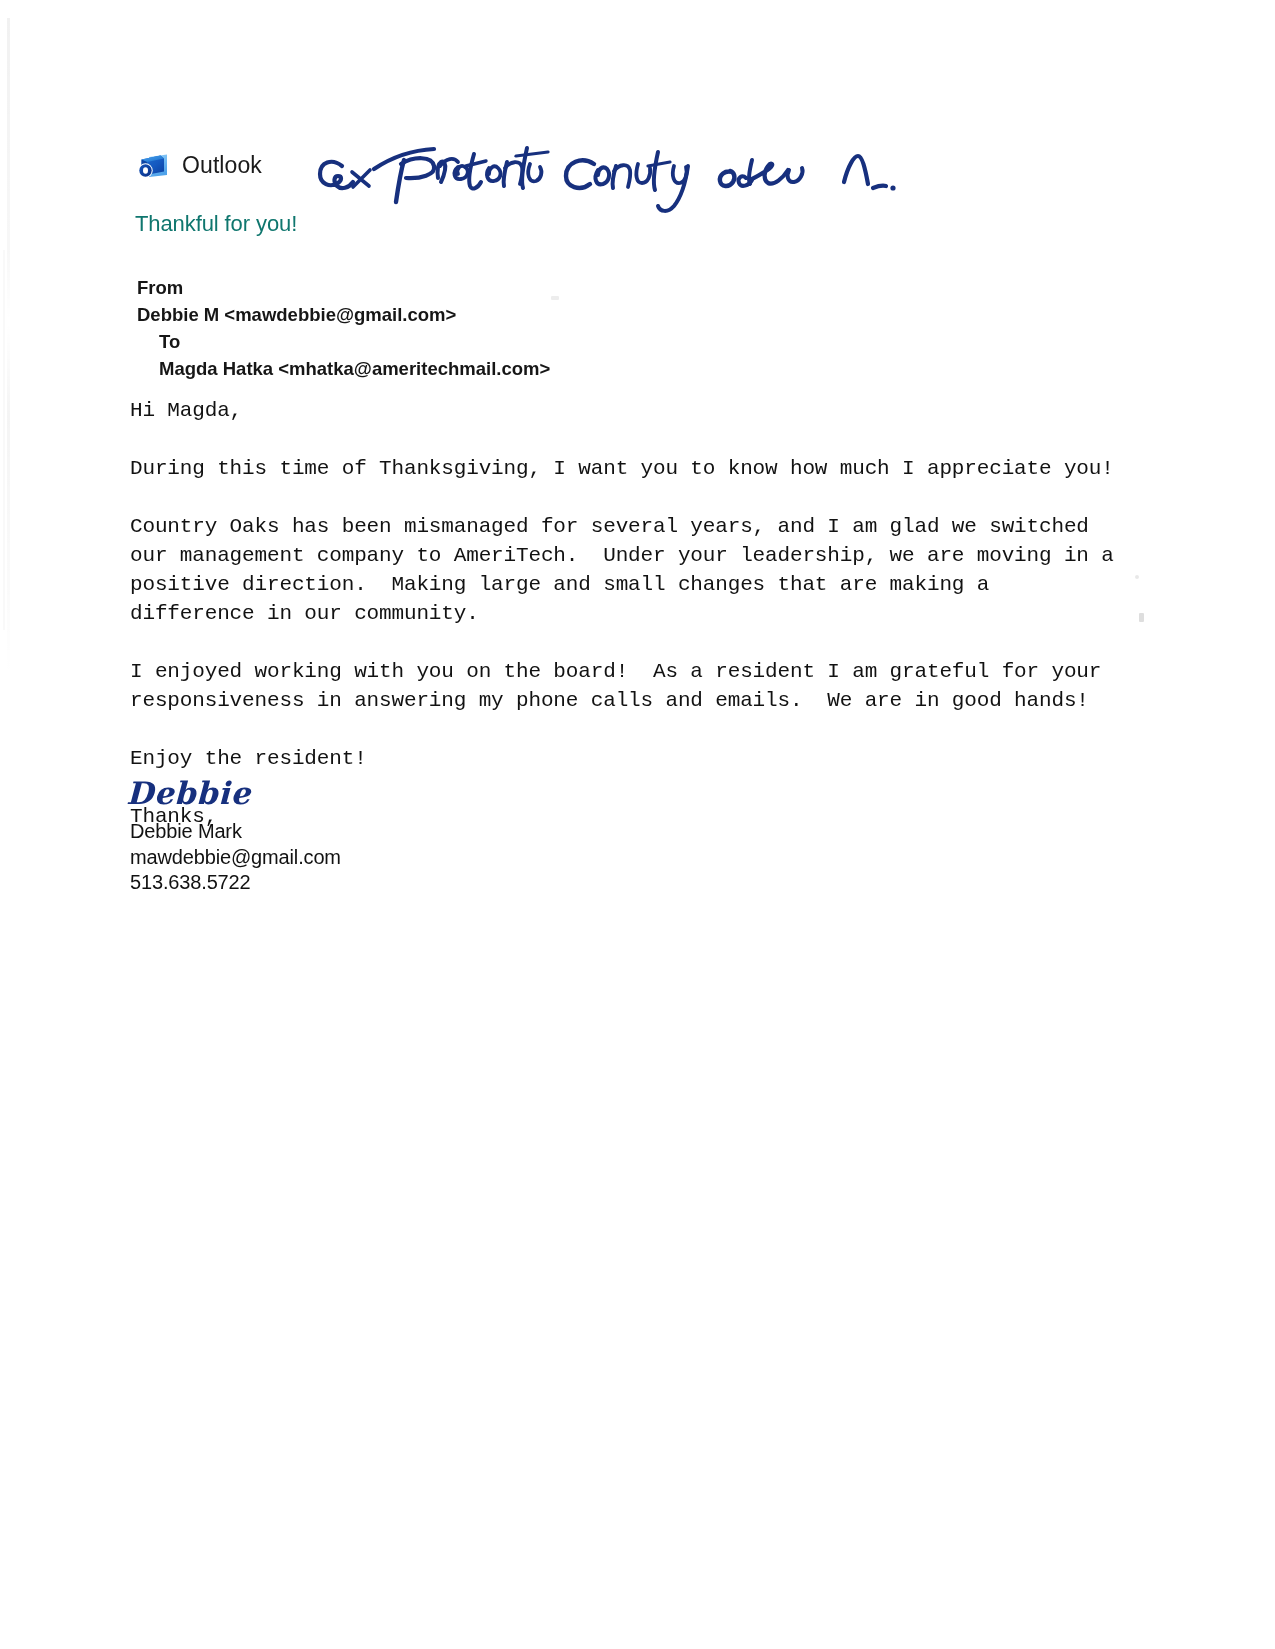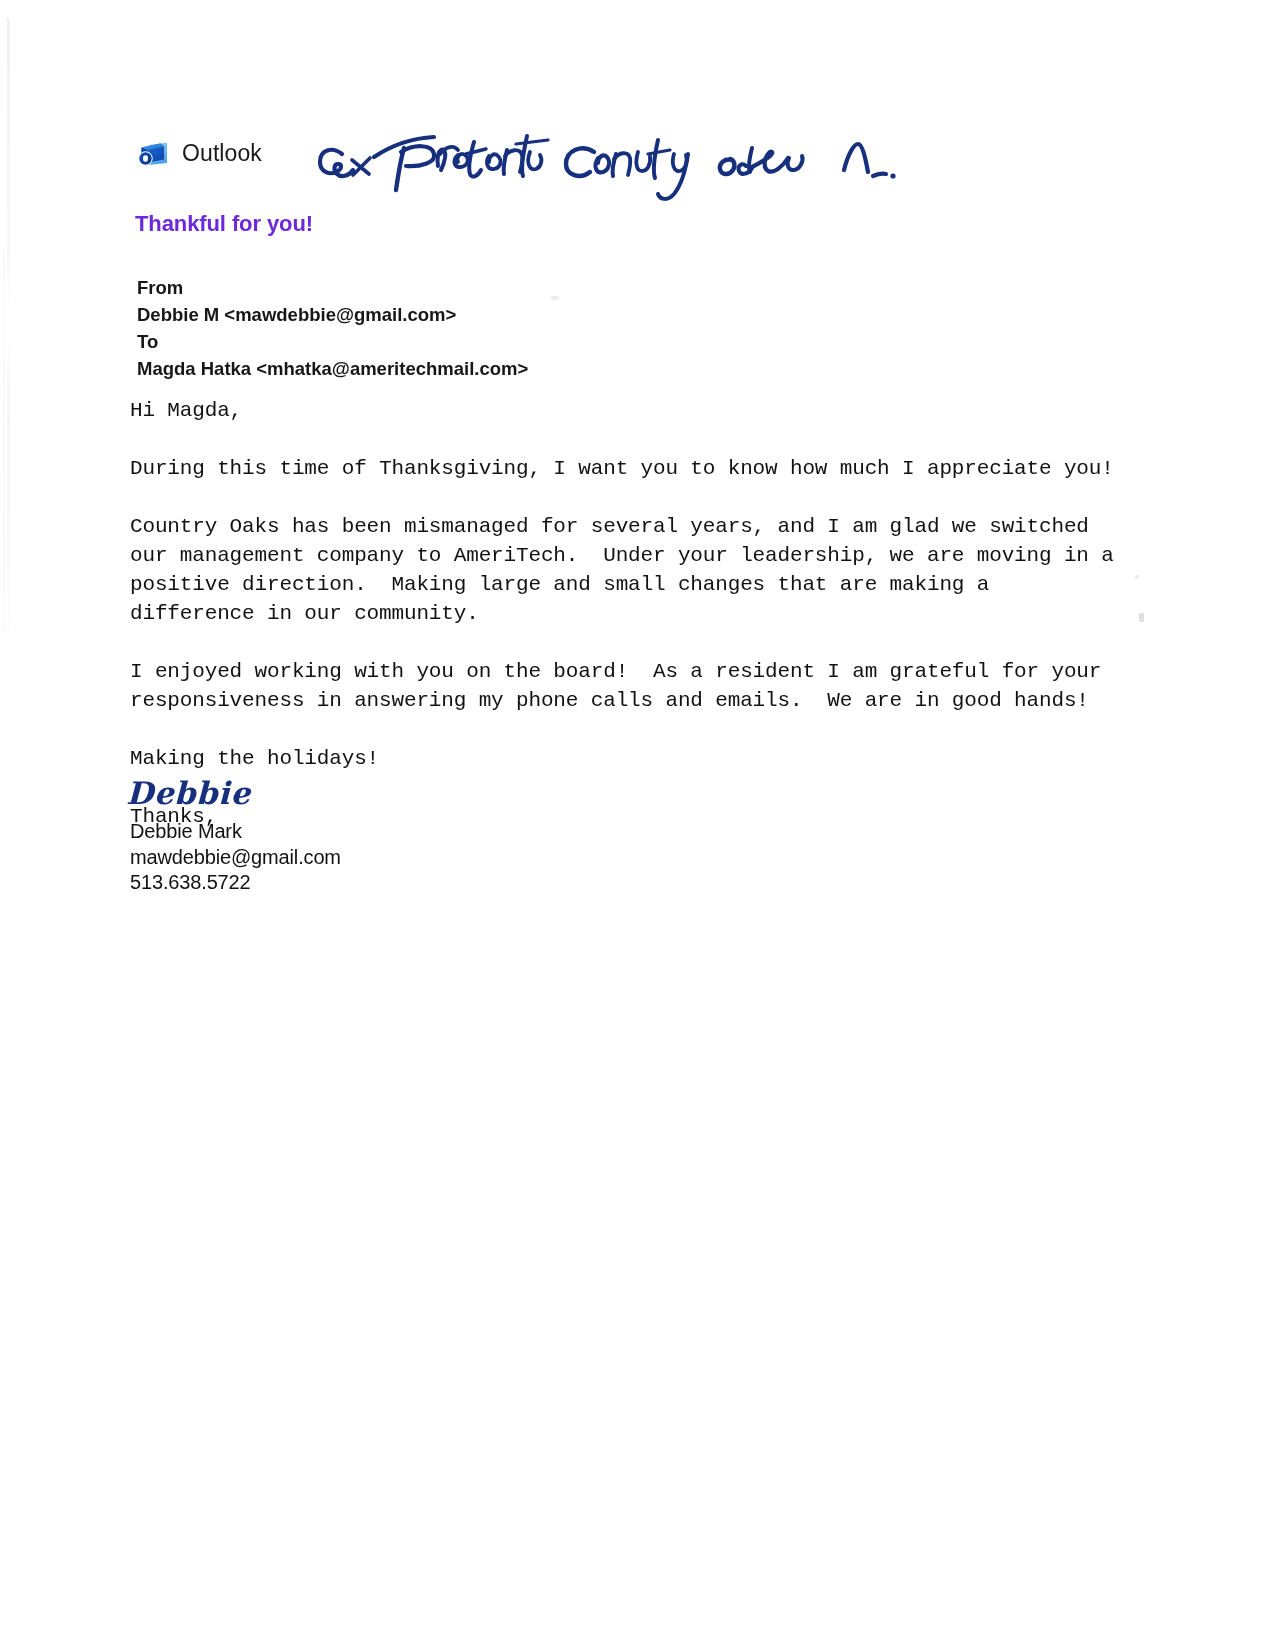--- a/index.html
+++ b/index.html
@@ -57,21 +57,21 @@
     pointer-events: none;
   }
   .speck-a { left: 1139px; top: 613px;  width: 5px;  height: 9px; background: rgba(0,0,0,0.13); border-radius: 1px; }
   .speck-b { left: 551px;  top: 296px;  width: 8px;  height: 4px; background: rgba(0,0,0,0.07); border-radius: 1px; }
   .speck-c { left: 1135px; top: 575px;  width: 4px;  height: 4px; background: rgba(0,0,0,0.09); }
 
   
   .header-row {
     position: absolute;
     left: 136px;
-    top: 132px;
+    top: 144px;
     width: 1000px;
     height: 60px;
   }
   .brand {
     position: absolute;
     left: 0;
     top: 6px;
     display: flex;
     align-items: center;
     gap: 12px;
@@ -97,22 +97,22 @@
     height: 90px;
   }
   .handwriting svg { display: block; overflow: visible; }
 
   
   .subject {
     position: absolute;
     left: 135px;
     top: 211px;
     font-size: 22px;
-    font-weight: 700;
-    color: #6d28d9;
+    font-weight: 400;
+    color: #0f766e;
     letter-spacing: -0.1px;
   }
 
   
   .meta {
     position: absolute;
     left: 137px;
     top: 274px;
     font-size: 18.5px;
     color: #161616;
@@ -123,21 +123,21 @@
     align-items: baseline;
     white-space: nowrap;
     flex-direction: column;
   }
   .meta-key {
     font-weight: 700;
     width: 52px;
     flex: 0 0 auto;
   }
   .meta-val { font-weight: 700; }
-  .meta-row.to .meta-val { padding-left: 0px; }
+  .meta-row.to .meta-val { padding-left: 0px; margin-left: 22px; }
 
   
   .body-copy {
     position: absolute;
     left: 130px;
     top: 396px;
     width: 985px;
     font-size: 21px;
     line-height: 29px;
     color: #121212;
@@ -279,21 +279,21 @@
       <span class="meta-key">To</span>
       <span class="meta-val">Magda Hatka &lt;mhatka@ameritechmail.com&gt;</span>
     </div>
   </div>
 
   <div class="body-copy">
     <p>Hi Magda,</p>
     <p>During this time of Thanksgiving, I want you to know how much I appreciate you!</p>
     <p>Country Oaks has been mismanaged for several years, and I am glad we switched our management company to AmeriTech.  Under your leadership, we are moving in a positive direction.  Making large and small changes that are making a difference in our community.</p>
     <p>I enjoyed working with you on the board!  As a resident I am grateful for your responsiveness in answering my phone calls and emails.  We are in good hands!</p>
-    <p>Making the holidays!</p>
+    <p>Enjoy the resident!</p>
     <p>Thanks,</p>
   </div>
 
   <div class="sig-script">Debbie</div>
 
   <div class="sig-block">
     <div>Debbie Mark</div>
     <div>mawdebbie@gmail.com</div>
     <div>513.638.5722</div>
   </div>

